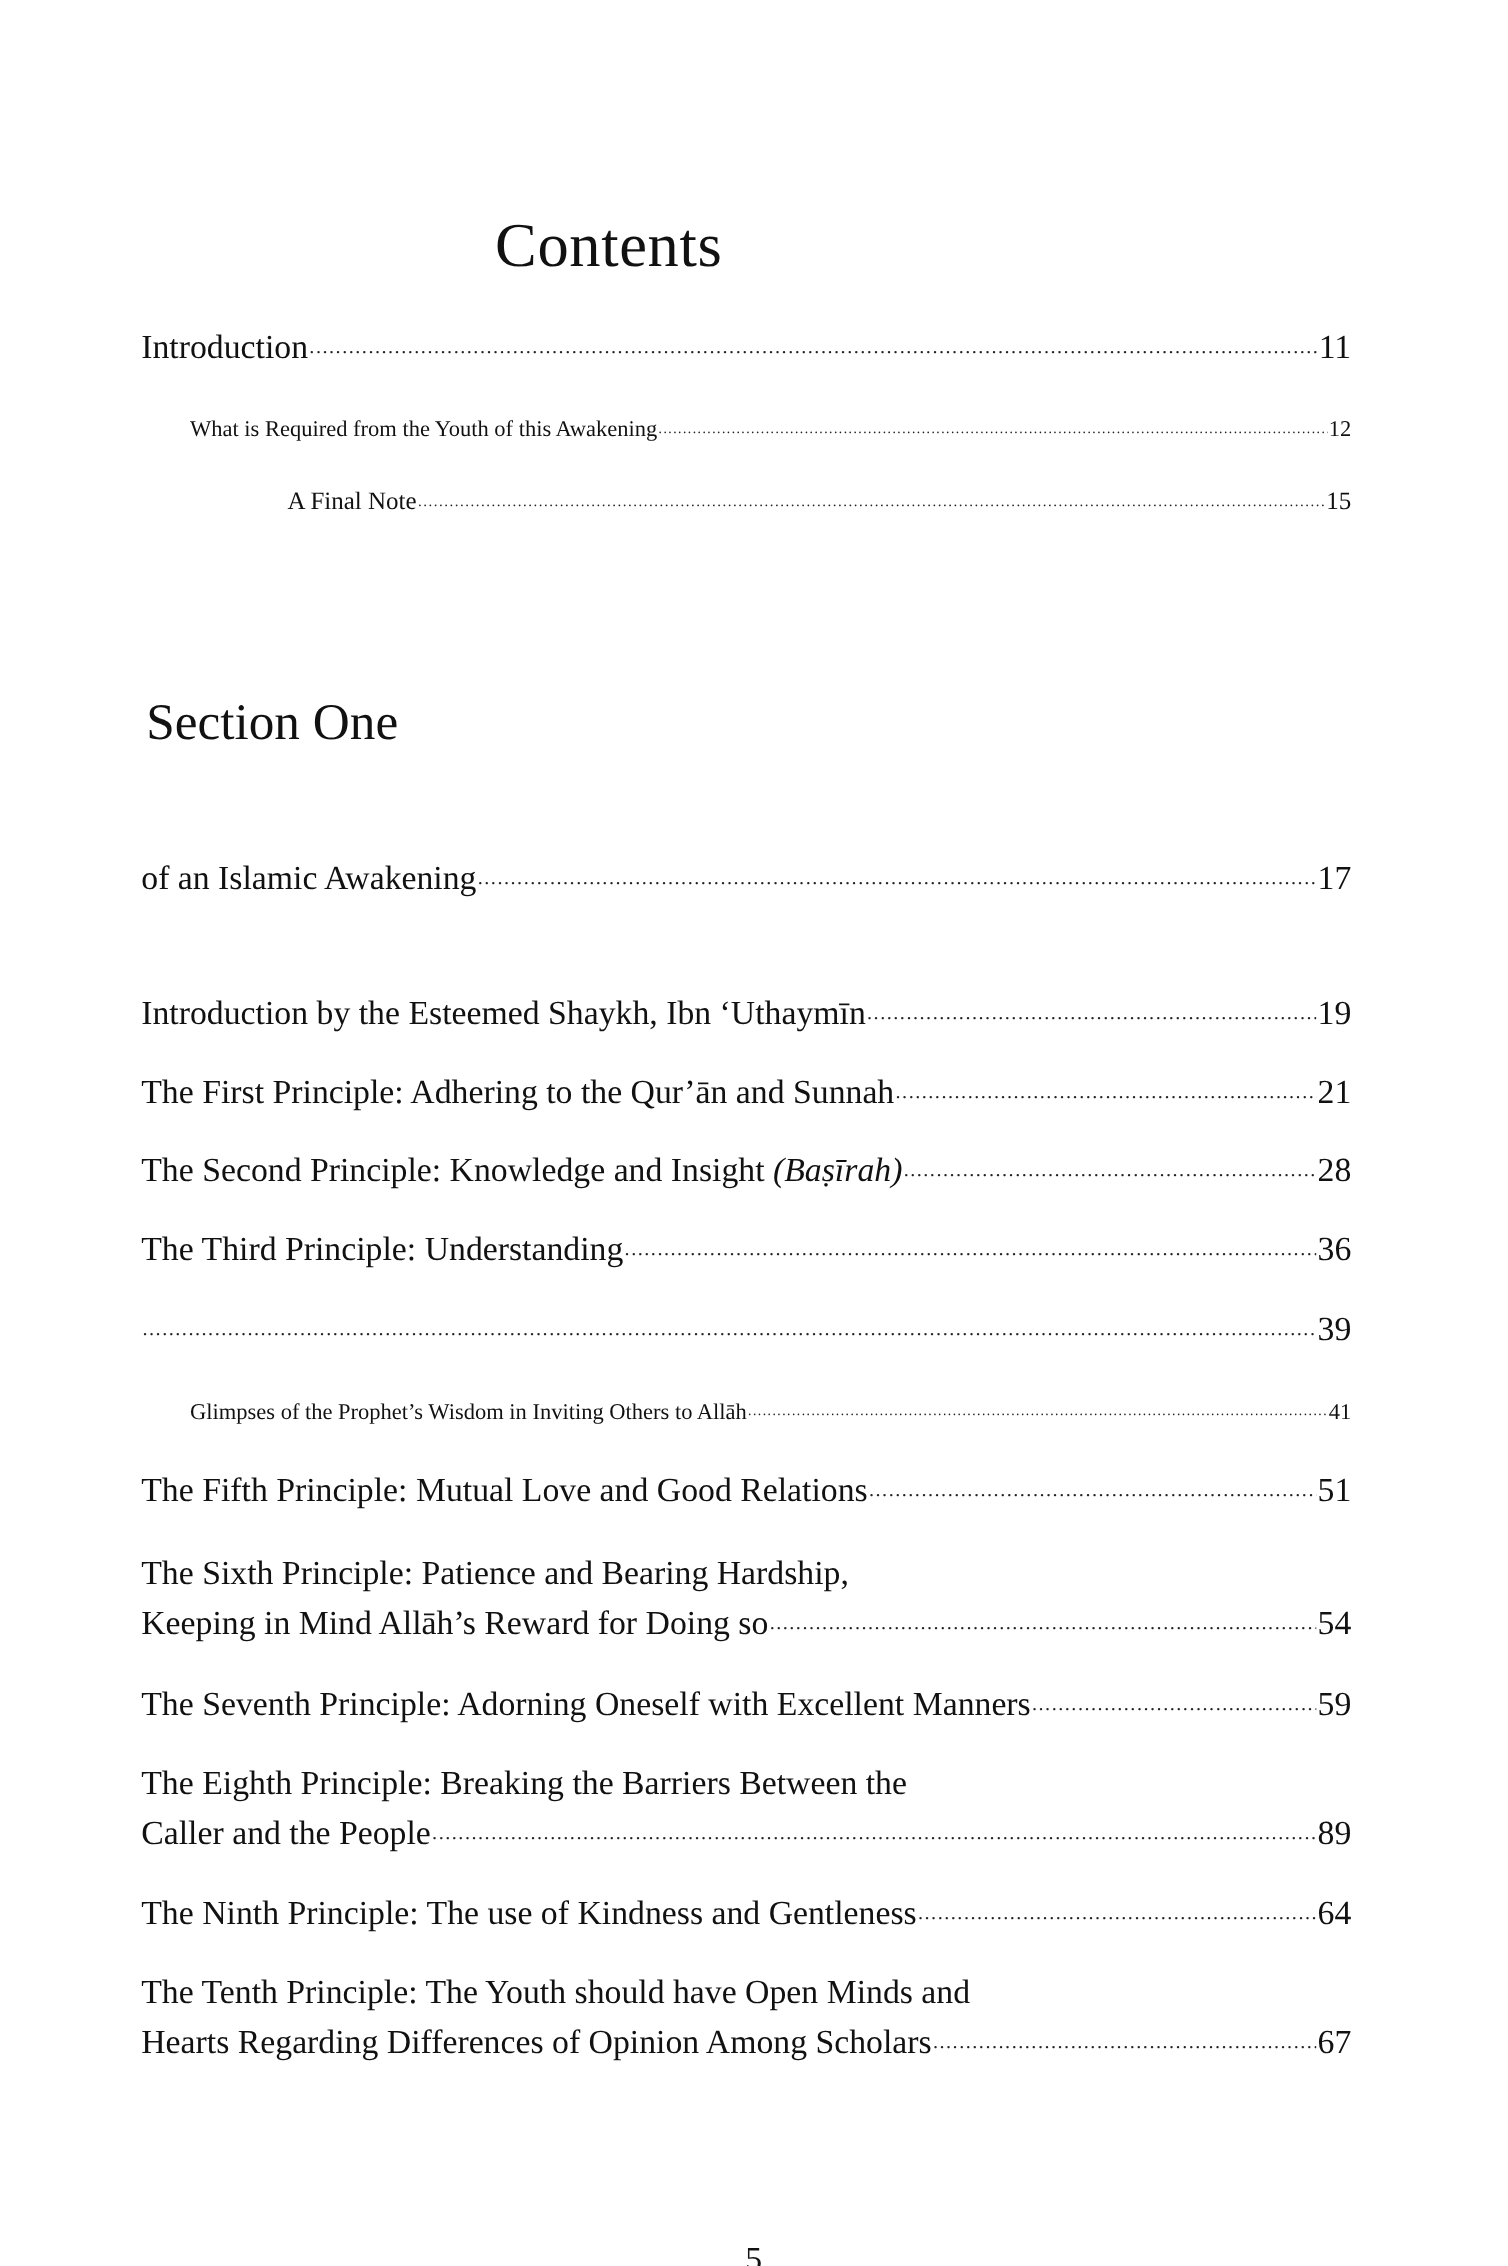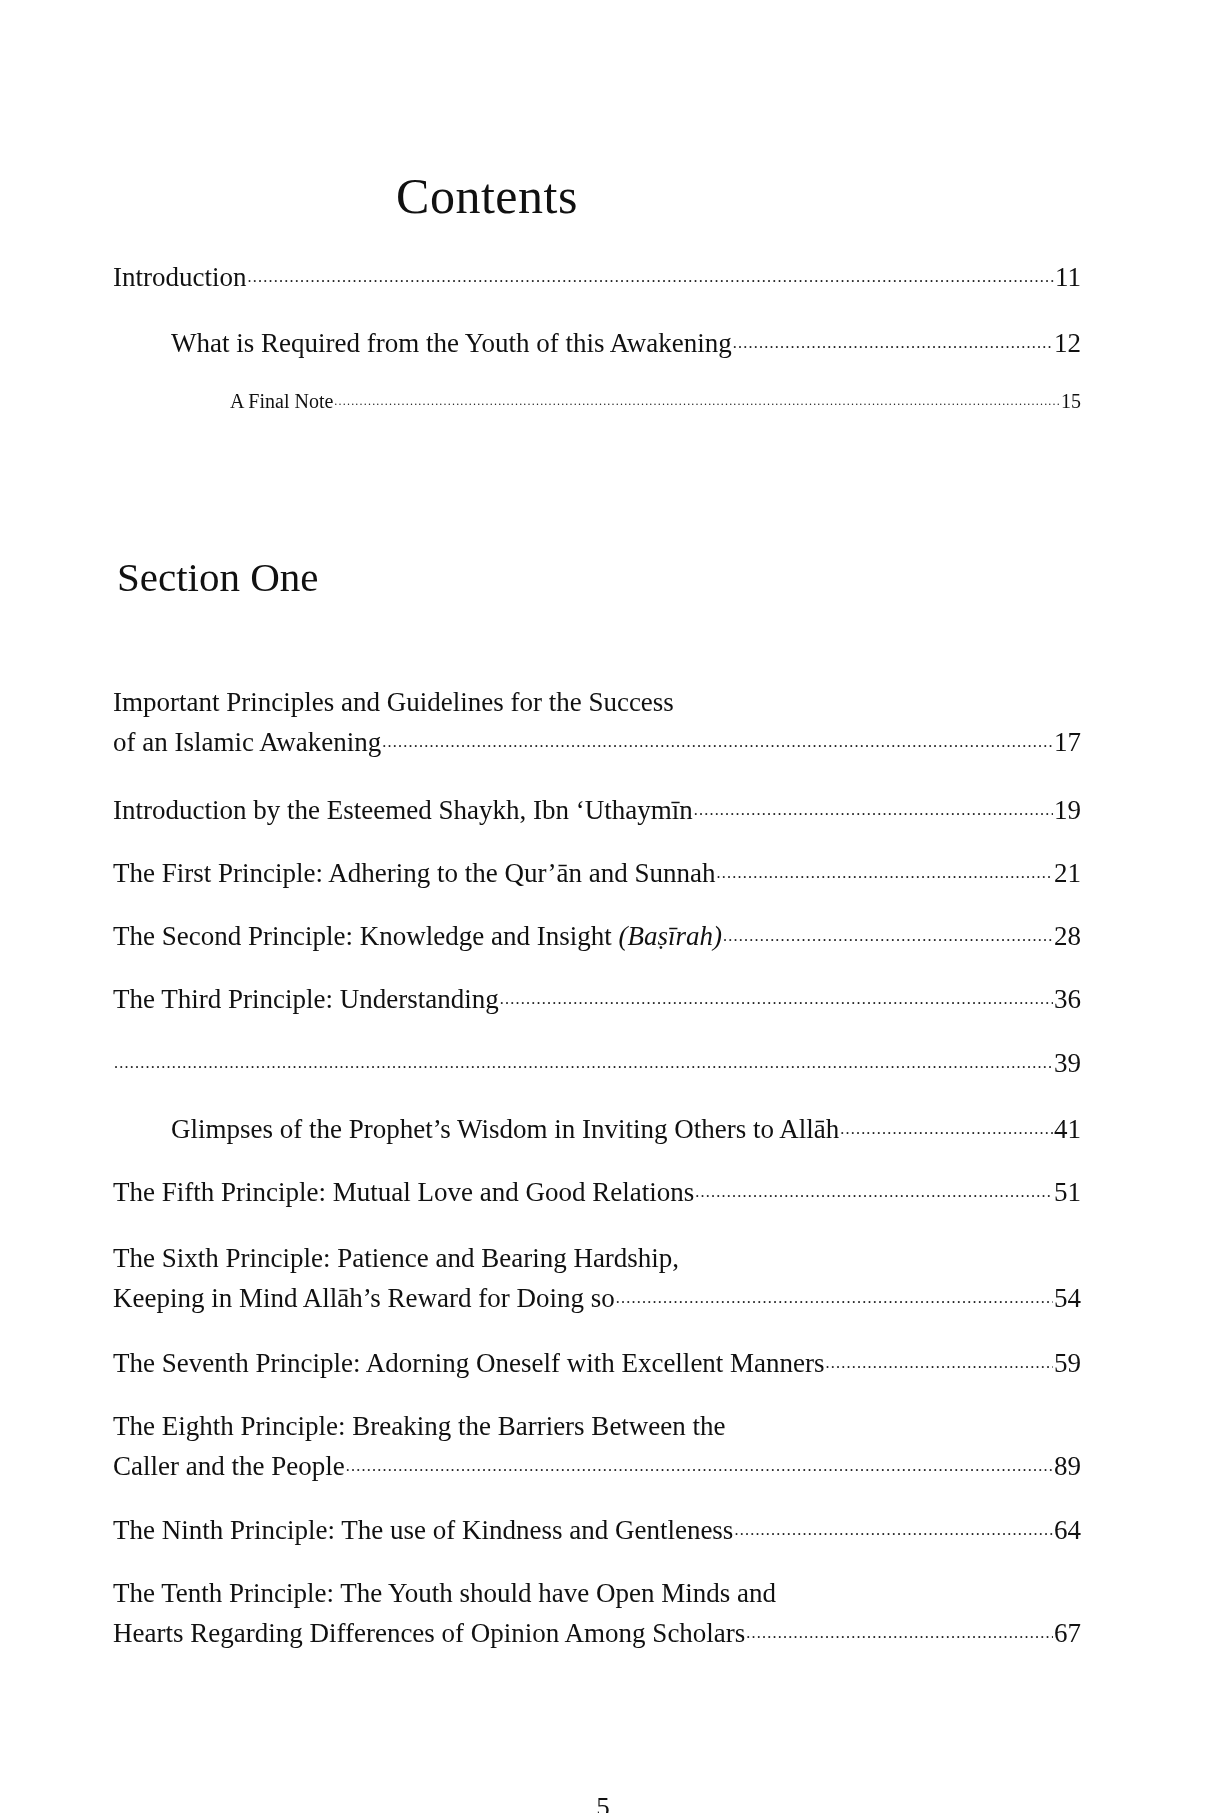--- a/index.html
+++ b/index.html
@@ -32,21 +32,21 @@
       top: 548px;
       font-size: 41px;
       line-height: 50px;
     }
     .toc-entry {
       position: absolute;
       right: 125px;
       color: #111111;
     }
     .toc-entry.l0 { left: 113px; font-size: 27px; }
-    .toc-entry.l1 { left: 152px; font-size: 27px; margin-left: 19px; }
+    .toc-entry.l1 { left: 152px; font-size: 18px; }
     .toc-entry.l2 { left: 230px; font-size: 20px; }
     .toc-entry.ls { left: 113px; font-size: 27px; }
     .toc-entry .line {
       display: block;
       white-space: nowrap;
     }
     .toc-entry .last-line {
       display: flex;
       align-items: flex-end;
       white-space: nowrap;
@@ -105,21 +105,20 @@
   <div class="last-line">
     <span class="text">A Final Note</span>
     <span class="leader"></span>
     <span class="page">15</span>
   </div>
 </div>
 
 <h2 class="section-title" style="margin:4px; font-weight:normal;">Section One</h2>
 
 <div class="toc-entry ls" style="top:682px; line-height:40px;">
-  <span class="line">Important Principles and Guidelines for the Success</span>
   <div class="last-line">
     <span class="text">of an Islamic Awakening</span>
     <span class="leader"></span>
     <span class="page">17</span>
   </div>
 </div>
 
 <div class="toc-entry ls" style="top:790px; line-height:40px;">
   <div class="last-line">
     <span class="text">Introduction by the Esteemed Shaykh, Ibn ‘Uthaymīn</span>

